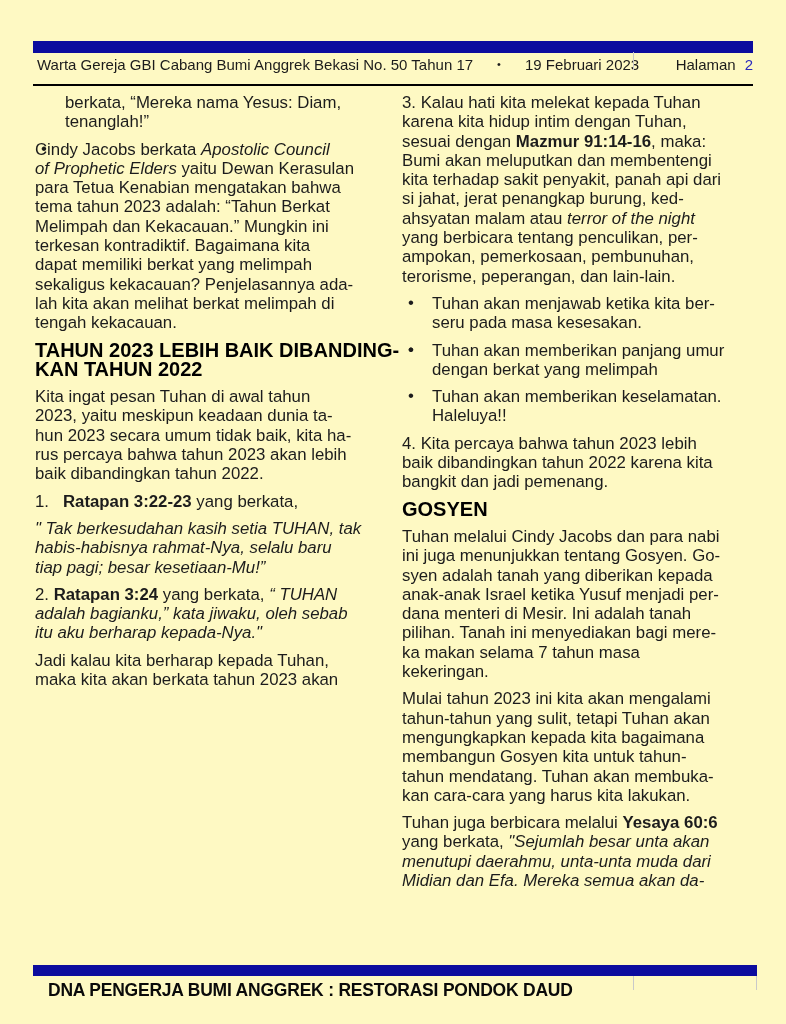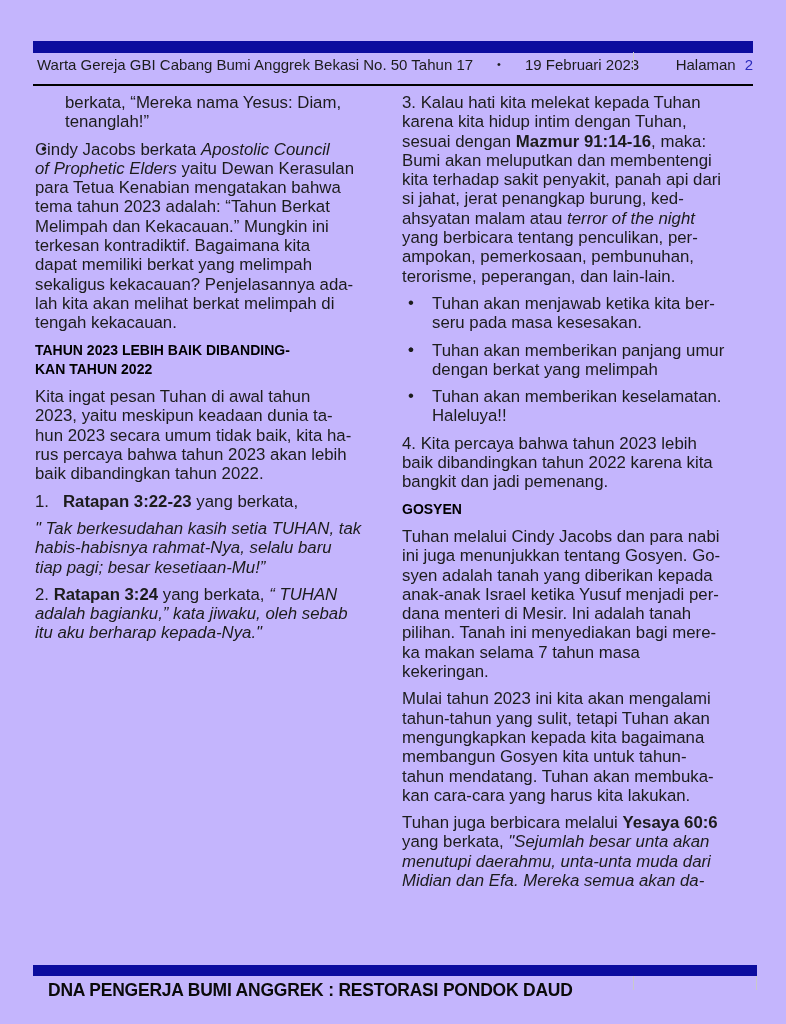--- a/index.html
+++ b/index.html
@@ -1,39 +1,39 @@
 <!DOCTYPE html>
 <html><head>
 <meta charset="utf-8">
 <style>
   html,body { margin:0; padding:0; background:#e8e8e8; }
   .page {
     position:relative; width:786px; height:1024px; margin:0 auto;
-    background:#c4b5fd; overflow:hidden;
+    background:#fef9c3; overflow:hidden;
     font-family:"Liberation Sans","DejaVu Sans",sans-serif;
     color:#1c1c1c;
   }
   .topbar { position:absolute; left:33px; top:41px; width:720px; height:12px; }
   .botbar { position:absolute; left:33px; top:965px; width:724px; height:11px; }
   .header-row {
     position:absolute; left:37px; top:56px; width:716px;
     display:flex; align-items:baseline; font-size:15px;
   }
   .header-sep { margin:0 24px; font-size:11px; position:relative; top:-2px; }
   .header-spacer { flex:1; }
   .page-num { margin-left:9px; }
   .header-rule { position:absolute; left:33px; top:84px; width:720px; height:2px; background:#000; }
   .tick { position:absolute; width:1px; background:#c9c9c9; }
   .cols {
     position:absolute; left:35px; top:93px; width:722px;
     display:flex; gap:12px;
   }
   .col { width:355px; font-size:16.8px; line-height:19.3px; }
   .blk { margin:0 0 8px 0; white-space:pre; }
-  .blk.h { font-weight:bold; font-size:14px; color:#000; }
+  .blk.h { font-weight:bold; font-size:20px; color:#000; }
   .blk.li, .blk.cont { padding-left:30px; position:relative; }
   .blk.li .dot { position:absolute; left:6px; top:-1px; }
   .s-b { font-weight:bold; }
   .s-i { font-style:italic; }
   .footer-text {
     position:absolute; left:48px; top:980px; font-size:18px; font-weight:bold;
     color:#0a0a0a; letter-spacing:-0.2px; transform:scaleX(0.97); transform-origin:left;
     white-space:pre;
   }
 </style>
@@ -78,20 +78,22 @@
 hun 2023 secara umum tidak baik, kita ha-
 rus percaya bahwa tahun 2023 akan lebih
 baik dibandingkan tahun 2022.</span></div>
         <div class="blk p"><span class="s-n">1.&nbsp;&nbsp; </span><span class="s-b">Ratapan 3:22-23</span><span class="s-n"> yang berkata,</span></div>
         <div class="blk p"><span class="s-i">" Tak berkesudahan kasih setia TUHAN, tak
 habis-habisnya rahmat-Nya, selalu baru
 tiap pagi; besar kesetiaan-Mu!”</span></div>
         <div class="blk p"><span class="s-n">2. </span><span class="s-b">Ratapan 3:24</span><span class="s-n"> yang berkata, </span><span class="s-i">“ TUHAN
 adalah bagianku,” kata jiwaku, oleh sebab
 itu aku berharap kepada-Nya."</span></div>
+        <div class="blk p"><span class="s-n">Jadi kalau kita berharap kepada Tuhan,
+maka kita akan berkata tahun 2023 akan</span></div>
       </div>
     <div class="col">
         <div class="blk p"><span class="s-n">3. Kalau hati kita melekat kepada Tuhan
 karena kita hidup intim dengan Tuhan,
 sesuai dengan </span><span class="s-b">Mazmur 91:14-16</span><span class="s-n">, maka:
 Bumi akan meluputkan dan membentengi
 kita terhadap sakit penyakit, panah api dari
 si jahat, jerat penangkap burung, ked-
 ahsyatan malam atau </span><span class="s-i">terror of the night</span><span class="s-n">
 yang berbicara tentang penculikan, per-

